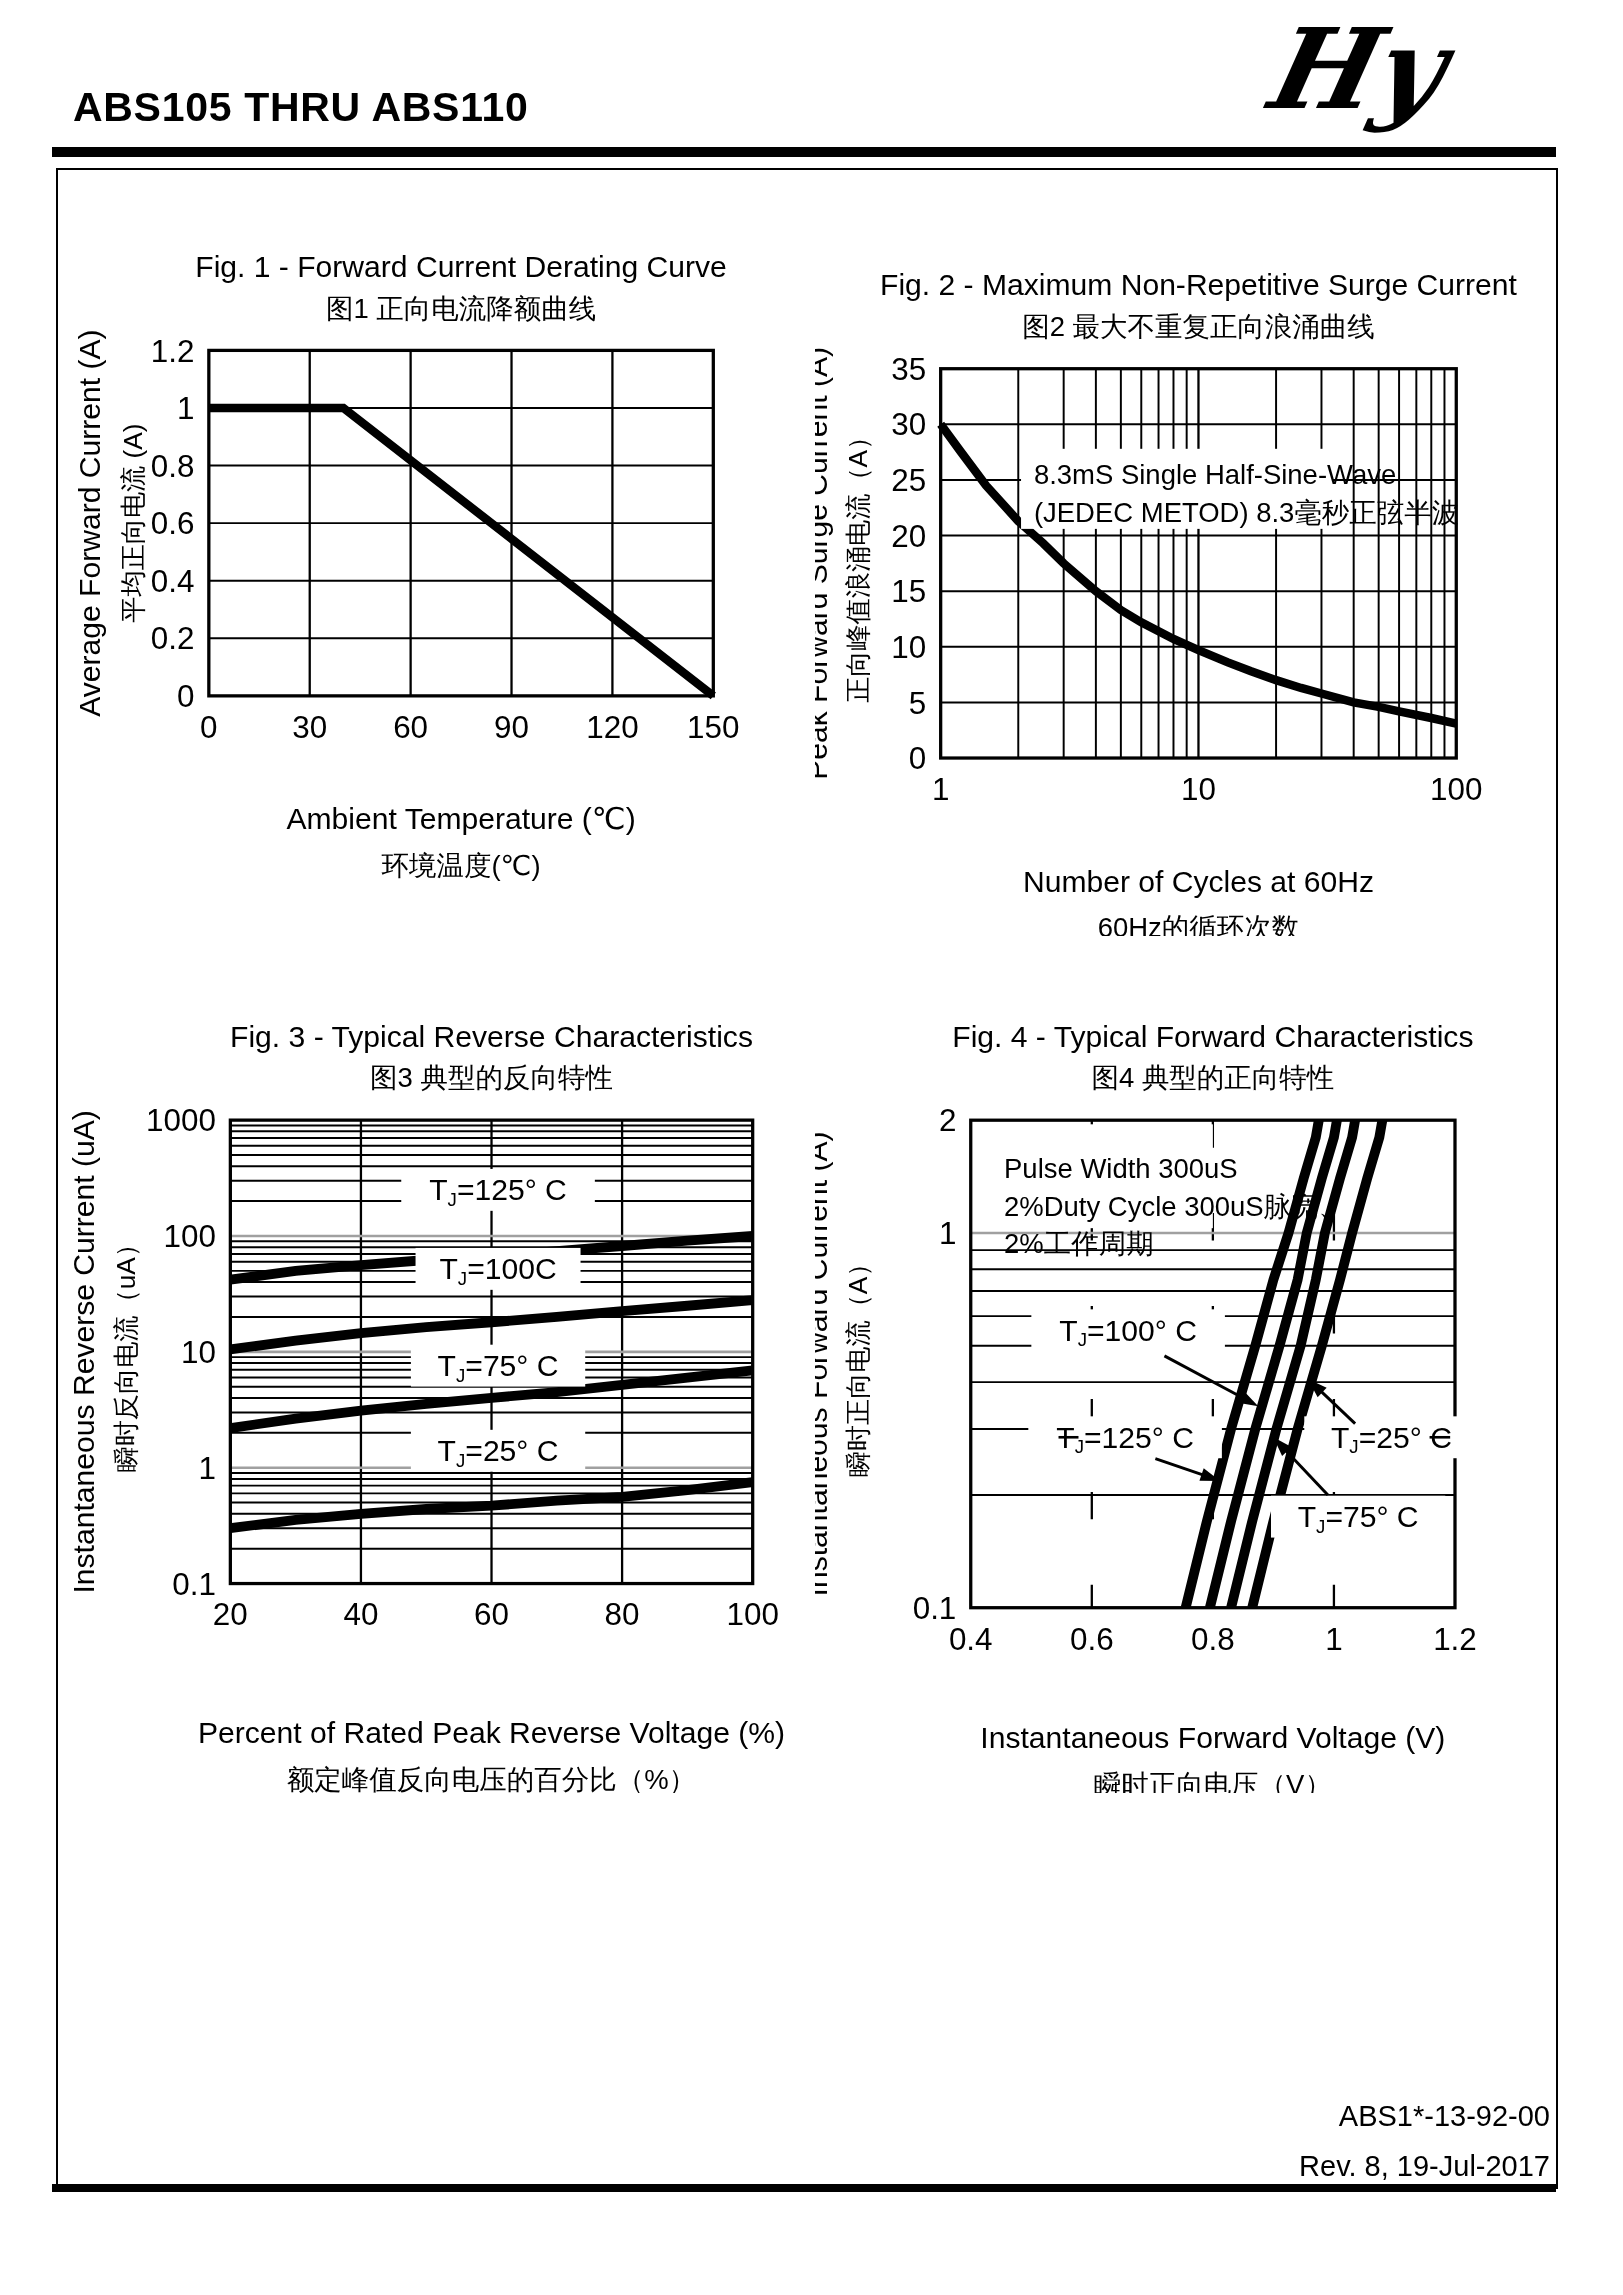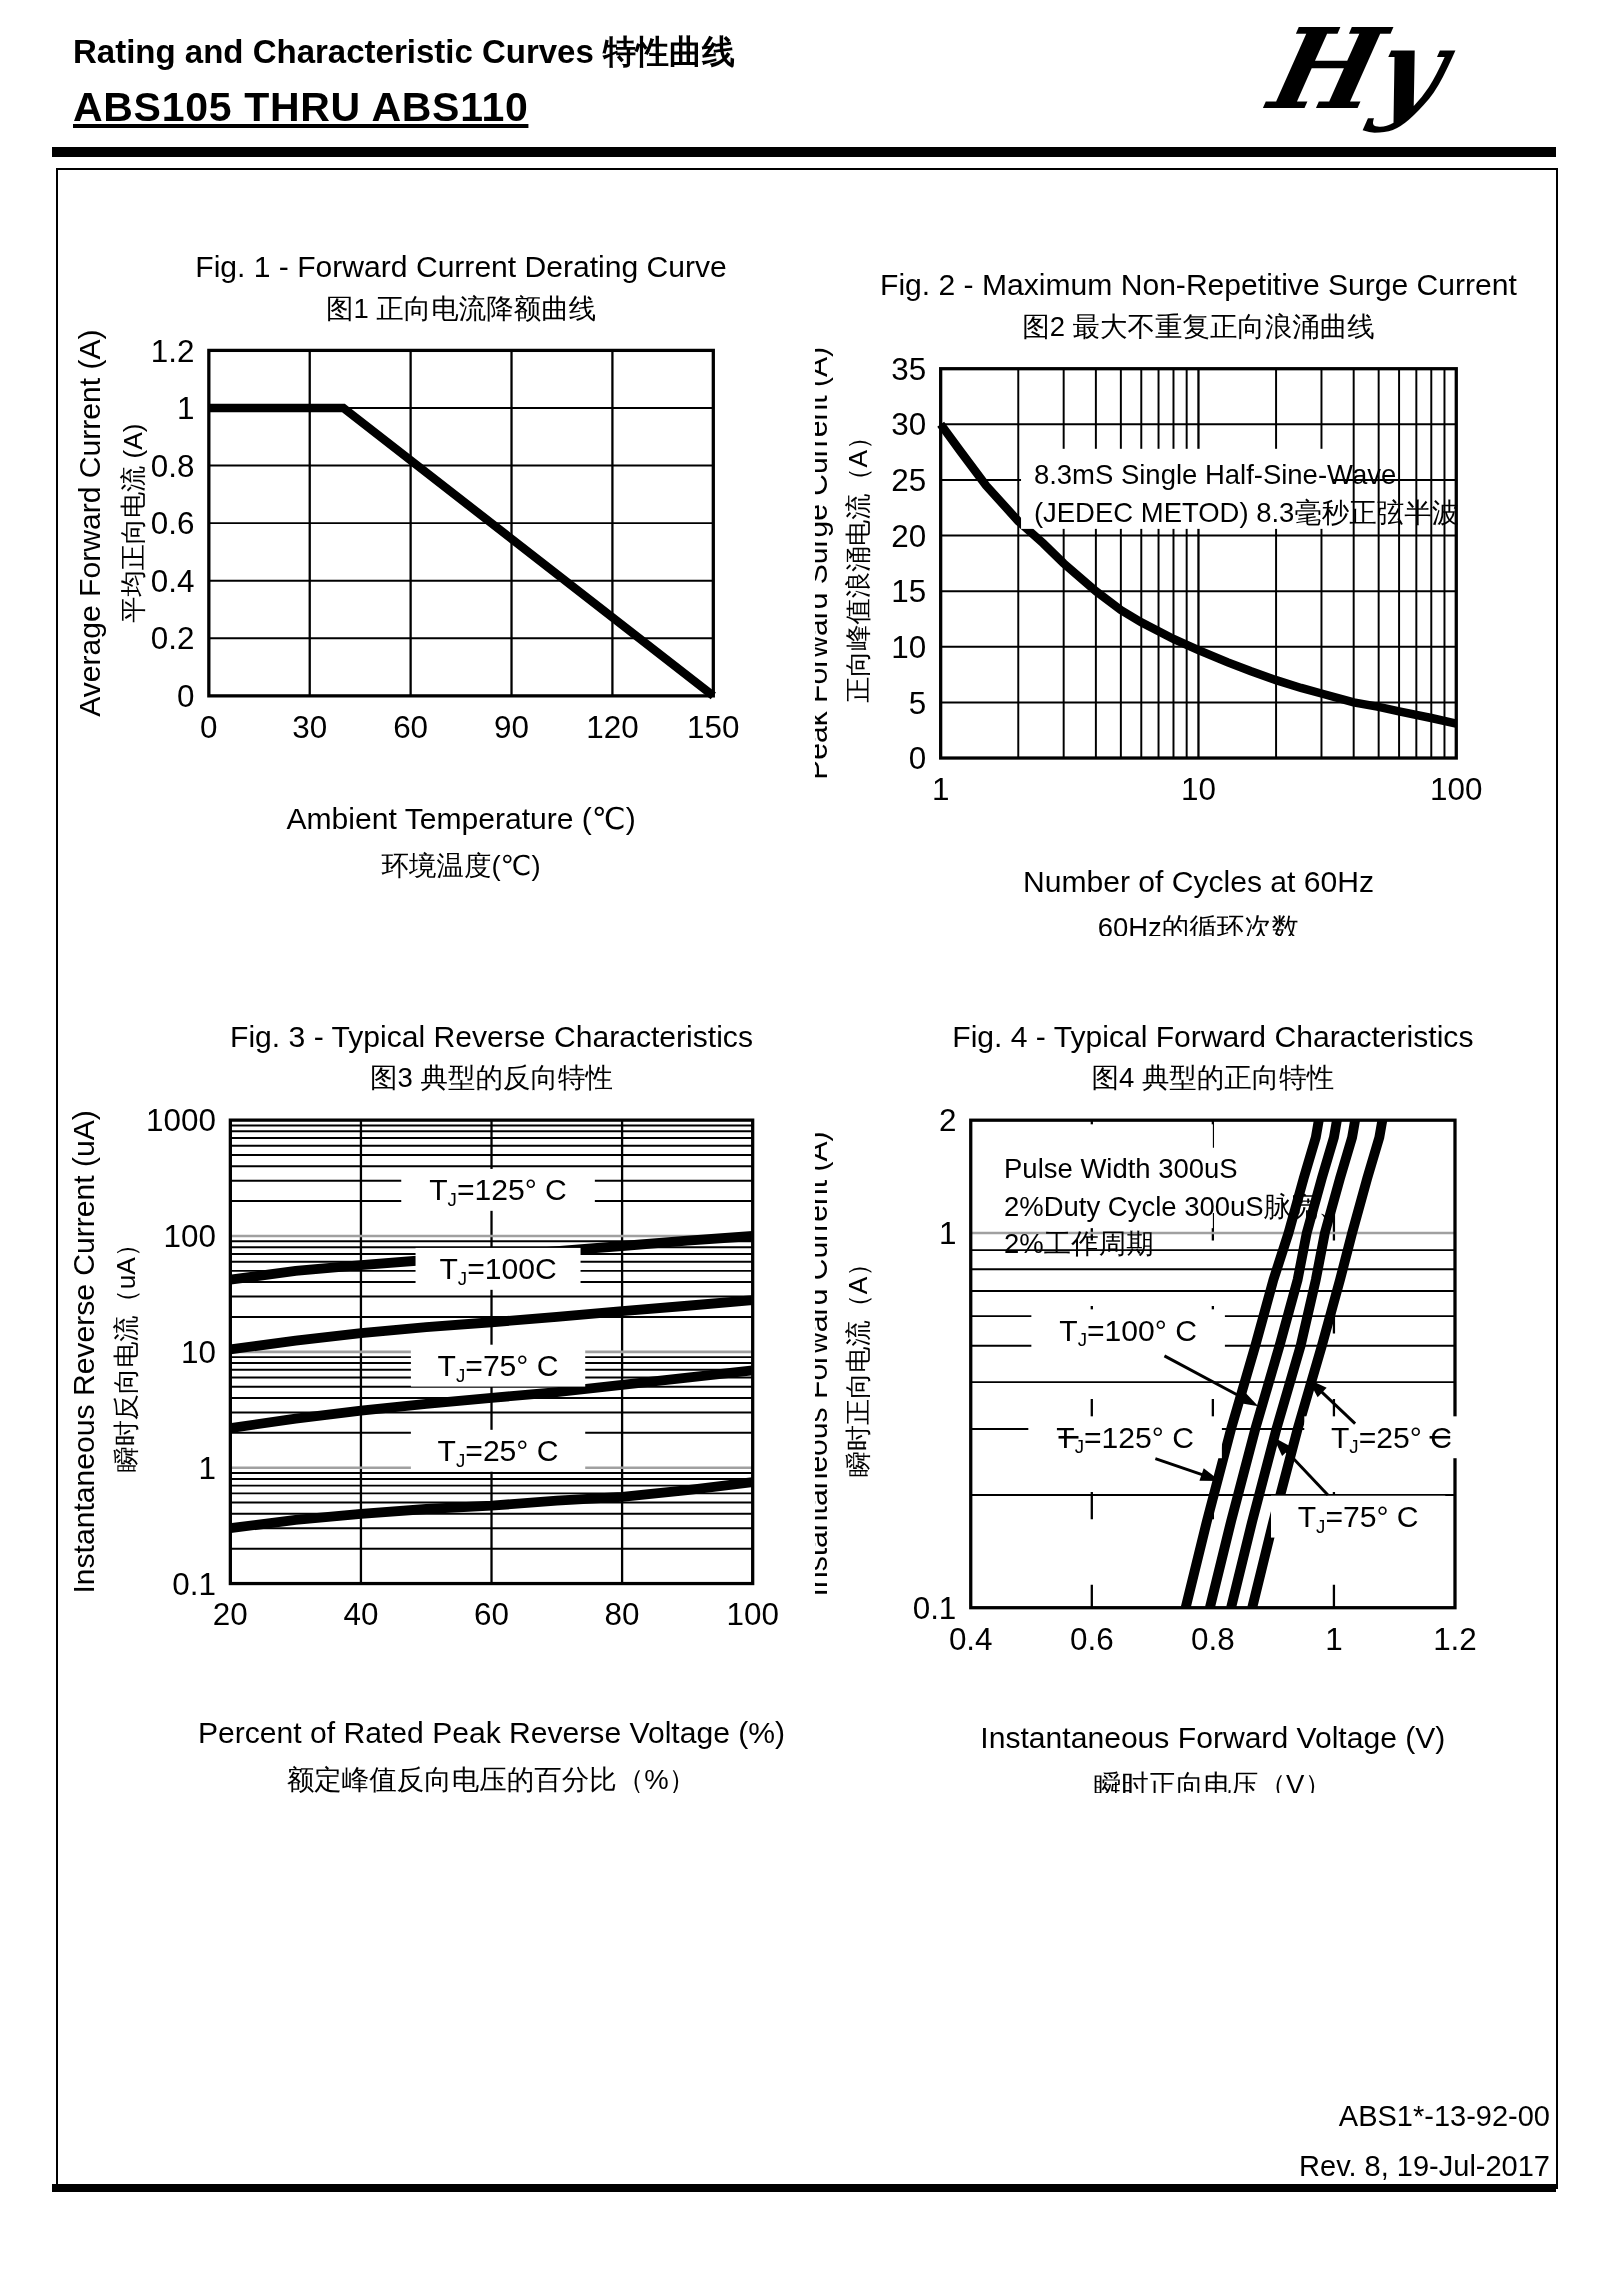--- a/index.html
+++ b/index.html
@@ -1,43 +1,39 @@
 <!DOCTYPE html>
 <html style="font-size:10.5px"><head>
 <meta charset="utf-8">
 <style>
   html,body{margin:0;padding:0;background:#fff;}
   .page{position:relative;width:1623px;height:2295px;background:#fff;overflow:hidden;
         font-family:"Liberation Sans","DejaVu Sans",sans-serif;color:#000;}
   .h1{position:absolute;left:73px;top:30px;font-size:33px;font-weight:bold;white-space:nowrap;}
-  .h2{position:absolute;left:73px;top:84px;font-size:41px;font-weight:bold;letter-spacing:0.7px;white-space:nowrap;text-decoration:underline;}
+  .h2{position:absolute;left:73px;top:84px;font-size:41px;font-weight:bold;letter-spacing:0.7px;white-space:nowrap;}
   .logo{position:absolute;left:1275px;top:14.4px;font-family:"DejaVu Serif","Liberation Serif",serif;
         font-style:italic;font-weight:bold;font-size:111px;line-height:111px;transform:skewX(-14deg);}
   .topbar{position:absolute;left:52px;top:147px;width:1504px;height:9.8px;background:#000;}
   .contentbox{position:absolute;left:56px;top:168px;width:1498px;height:2017px;border:2.6px solid #000;}
   .bottombar{position:absolute;left:52px;top:2184px;width:1504px;height:7.9px;background:#000;}
   .fig{position:absolute;}
   #fig1{left:62px;top:177px;}
   #fig2{left:815px;top:177px;}
   #fig3{left:62px;top:1001px;}
   #fig4{left:815px;top:1001px;}
   .footnote{position:absolute;left:73px;top:2102px;font-size:27.5px;white-space:nowrap;}
   .doccode{position:absolute;right:73px;top:2100px;font-size:29px;text-align:center;white-space:nowrap;}
   .revision{position:absolute;right:73px;top:2150px;font-size:29px;white-space:nowrap;}
   svg text{font-family:"Liberation Sans","DejaVu Sans",sans-serif;fill:#000;}
 </style>
 </head>
 <body>
 
 <div class="page">
 
-  <div class="h1">
-    <span>Rating and Characteristic Curves</span>
-    <span>特性曲线</span>
-  </div>
   <div class="h2">ABS105 THRU ABS110</div>
   <div class="logo">Hy</div>
   <div class="topbar"></div>
 
   <div class="contentbox"></div>
 
   <svg id="fig1" class="fig" width="753" height="759" viewBox="0 0 1150 1160">
       <g>
         <line x1="378.20000000000005" y1="265" x2="378.20000000000005" y2="793" stroke="#000000" stroke-width="3.5"></line>
         <line x1="532.4000000000001" y1="265" x2="532.4000000000001" y2="793" stroke="#000000" stroke-width="3.5"></line>

